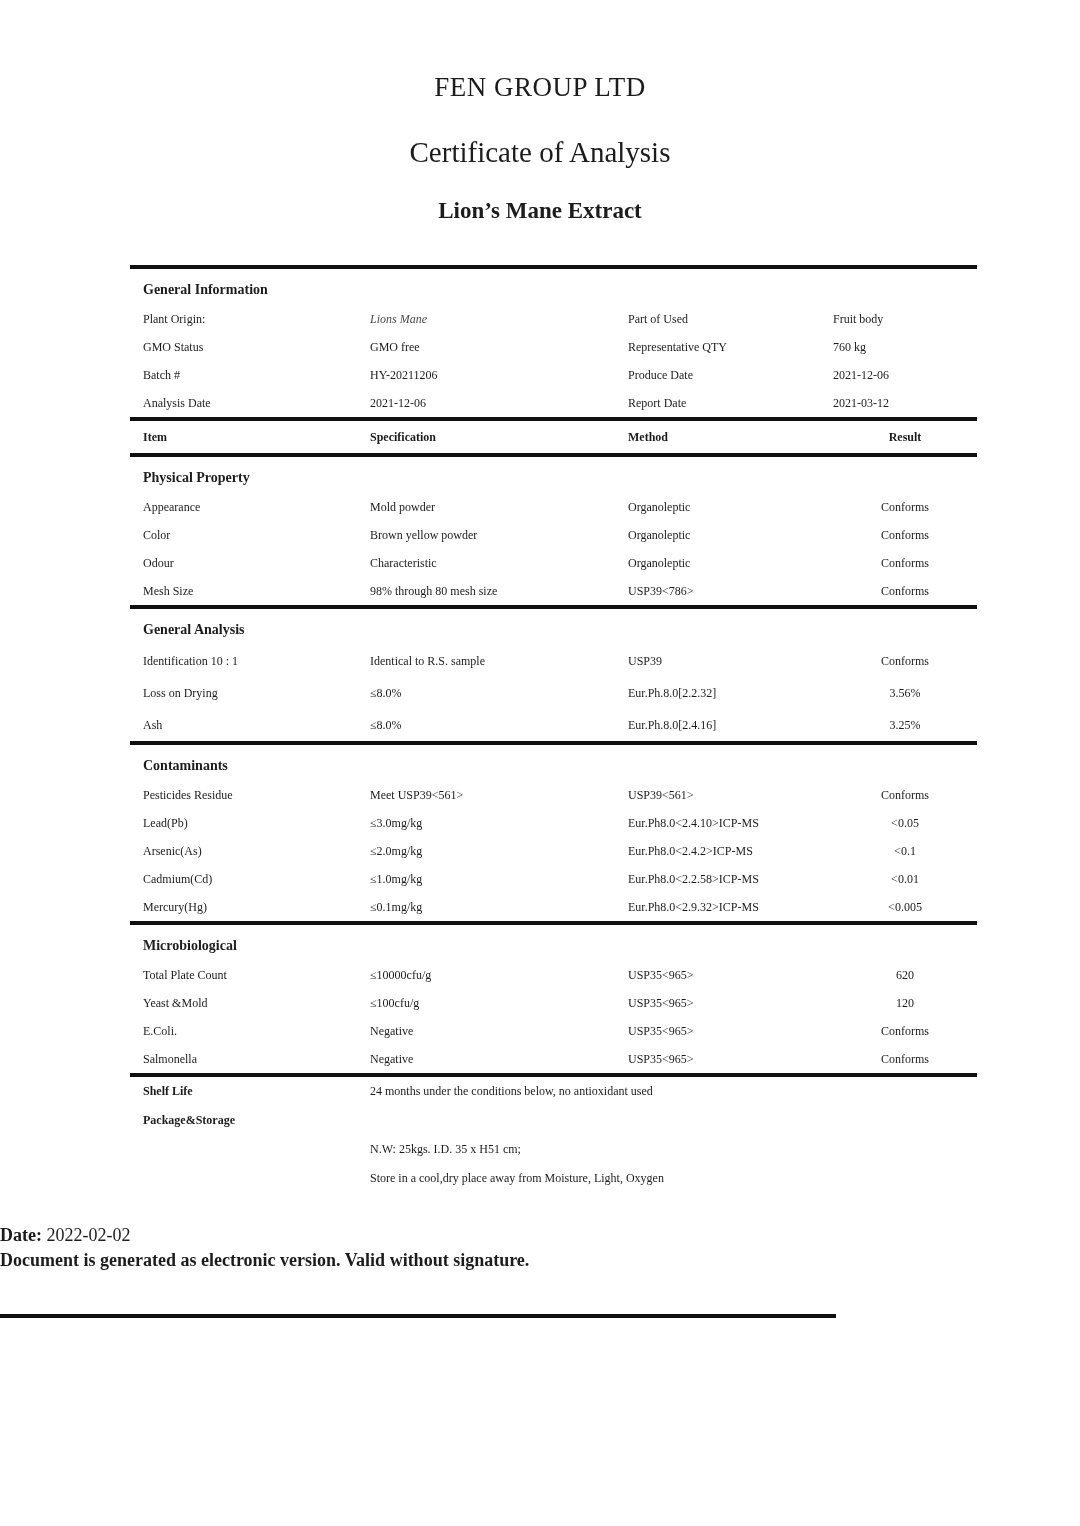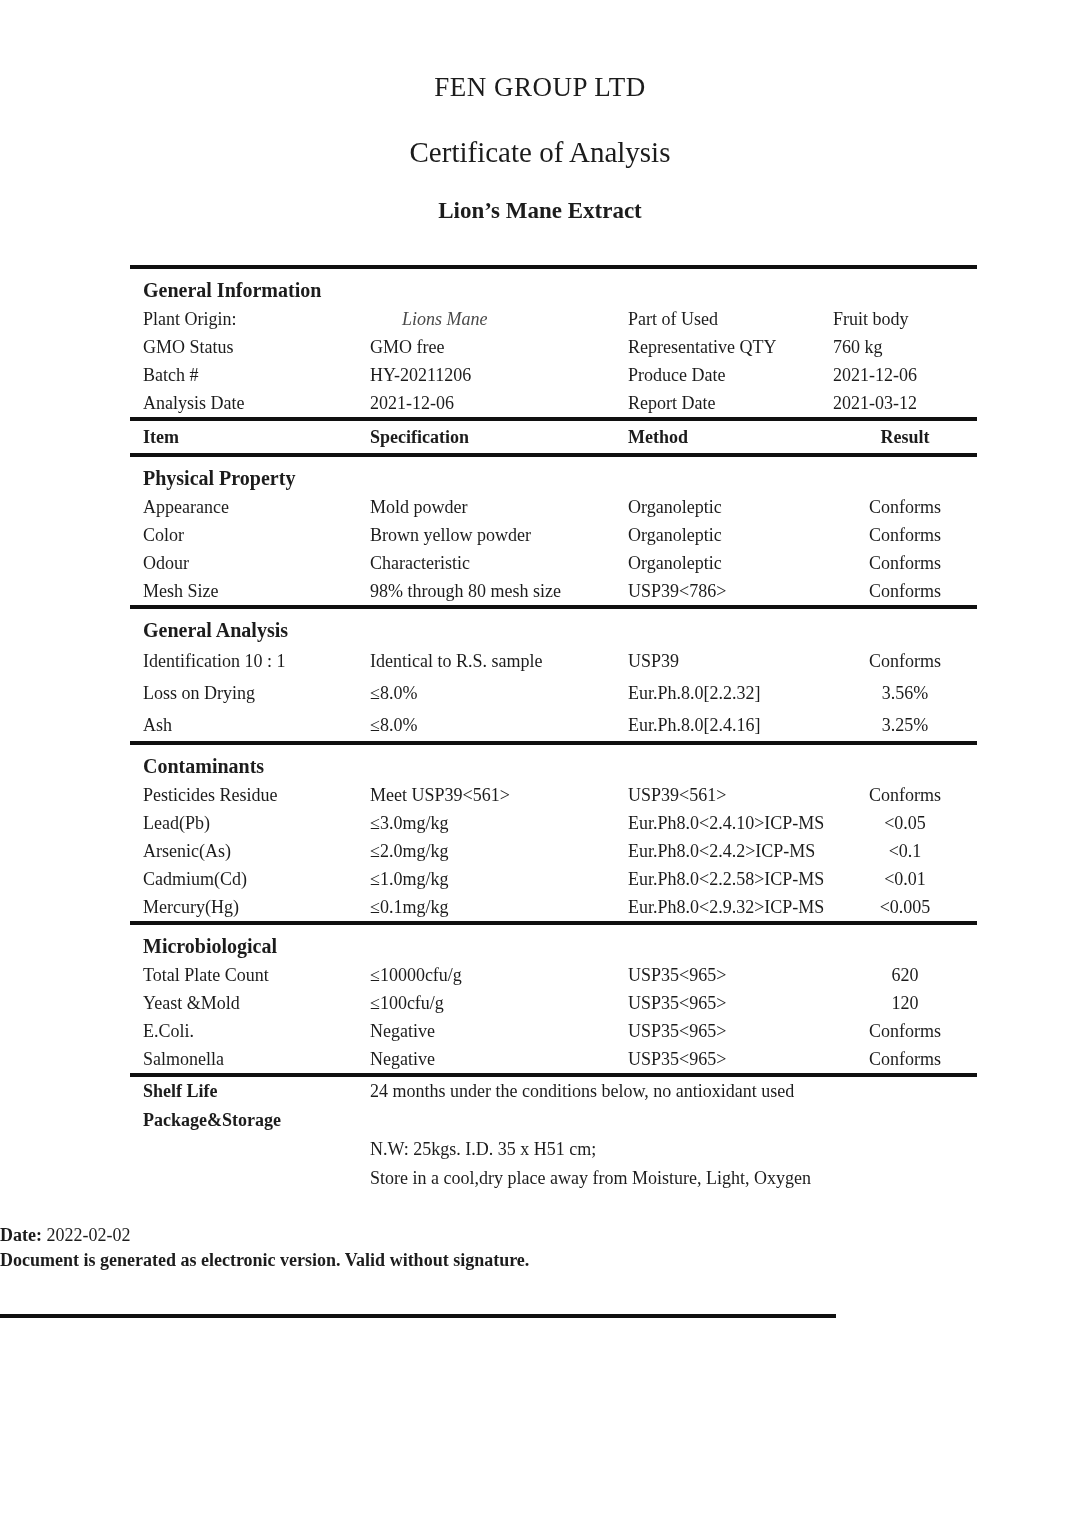--- a/index.html
+++ b/index.html
@@ -6,27 +6,27 @@
   body{
     width:1080px;height:1526px;background:#ffffff;
     font-family:"Liberation Serif","DejaVu Serif",serif;
     color:#1c1c1c;overflow:hidden;
   }
   .company{text-align:center;padding-top:72px;font-size:27px;letter-spacing:.5px;}
   .title{text-align:center;margin-top:33px;font-size:29px;font-weight:normal;}
   .product{text-align:center;margin-top:29px;font-size:23px;font-weight:bold;}
   .coa-table{margin:41px 0 0 130px;width:847px;}
   .rule{height:4px;background:#101010;}
-  .row{display:grid;grid-template-columns:240px 258px 205px 1fr;font-size:18px;line-height:28px;}
+  .row{display:grid;grid-template-columns:240px 258px 205px 1fr;font-size:12px;line-height:28px;}
   .cell1{padding-left:13px;white-space:nowrap;}
   .cellv{white-space:nowrap;}
-  .heading{font-weight:bold;font-size:20px;line-height:28px;padding:7px 0 1px 13px;}
+  .heading{font-weight:bold;font-size:14px;line-height:28px;padding:7px 0 1px 13px;}
   .header-row{font-weight:bold;line-height:30px;padding:1px 0;}
   .center{text-align:center;}
-  .italic{font-style:italic;color:#4a4a4a;margin-left:32px;}
+  .italic{font-style:italic;color:#4a4a4a;}
   .sec-ga .row{line-height:32px;}
   .shelf .row{line-height:29px;}
   .shelf-label{font-weight:bold;padding-left:13px;}
   .shelf-text{grid-column:2/5;white-space:nowrap;}
   .footer{margin-top:30px;}
   .date-line{font-size:18px;line-height:25px;}
   .date-label{font-weight:bold;}
   .footer-note{font-size:18px;font-weight:bold;line-height:25px;}
   .bottom-rule{margin-top:41px;margin-left:-10px;width:846px;height:4px;background:#101010;}
 </style>

